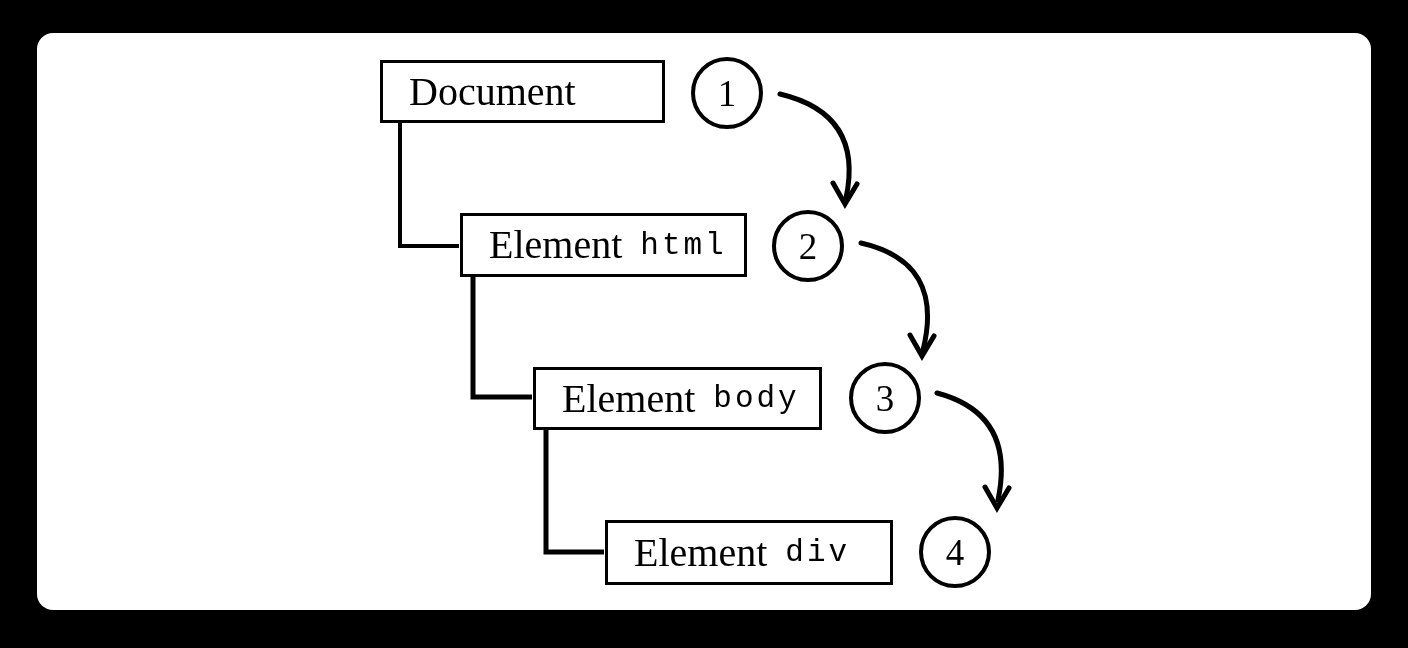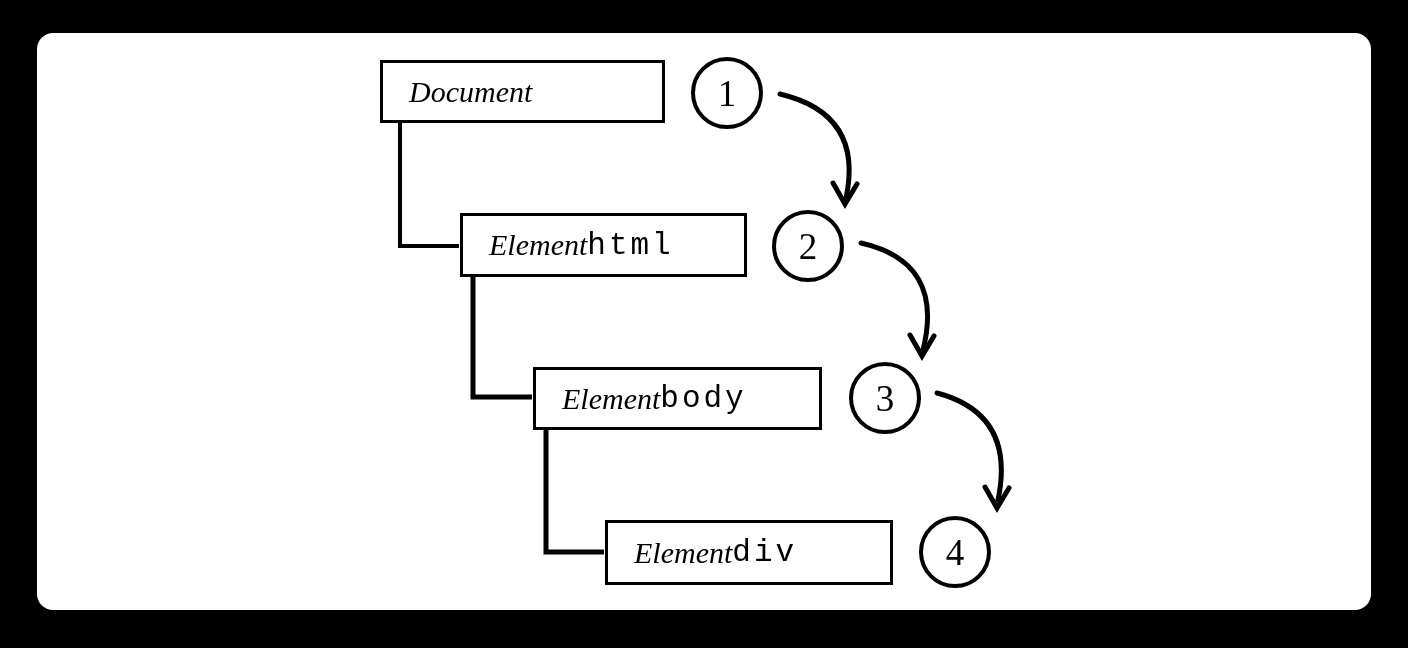--- a/index.html
+++ b/index.html
@@ -31,31 +31,31 @@
     box-sizing: border-box;
     background: #ffffff;
     border: 3px solid #000000;
     display: flex;
     align-items: center;
     padding-left: 26px;
     z-index: 2;
   }
   .node-label {
     font-family: "Liberation Serif", serif;
-    font-size: 30px;
+    font-size: 40px;
     color: #000000;
     line-height: 1;
     white-space: pre;
-    font-style: italic;
   }
   .node-tag {
     font-family: "Liberation Mono", monospace;
     font-size: 31px;
     color: #000000;
     letter-spacing: 3px;
+    margin-left: 18px;
     line-height: 1;
     white-space: pre;
   }
   .step-circle {
     position: absolute;
     box-sizing: border-box;
     width: 72px;
     height: 72px;
     border: 4px solid #000000;
     border-radius: 50%;

